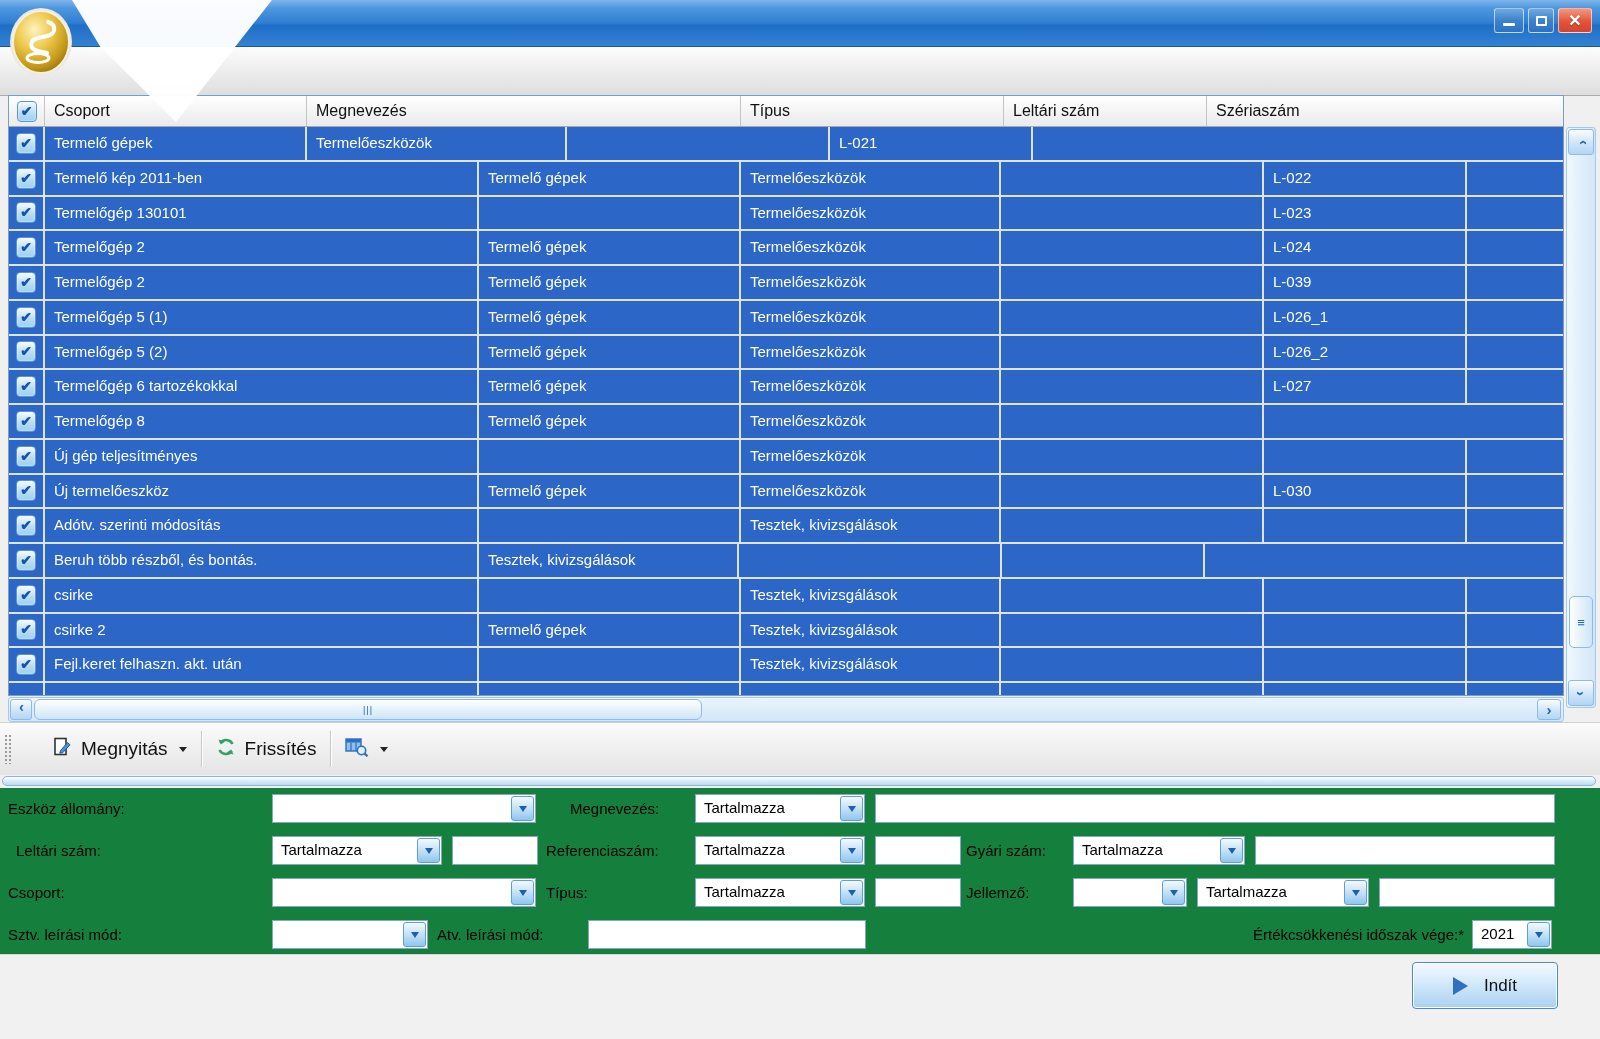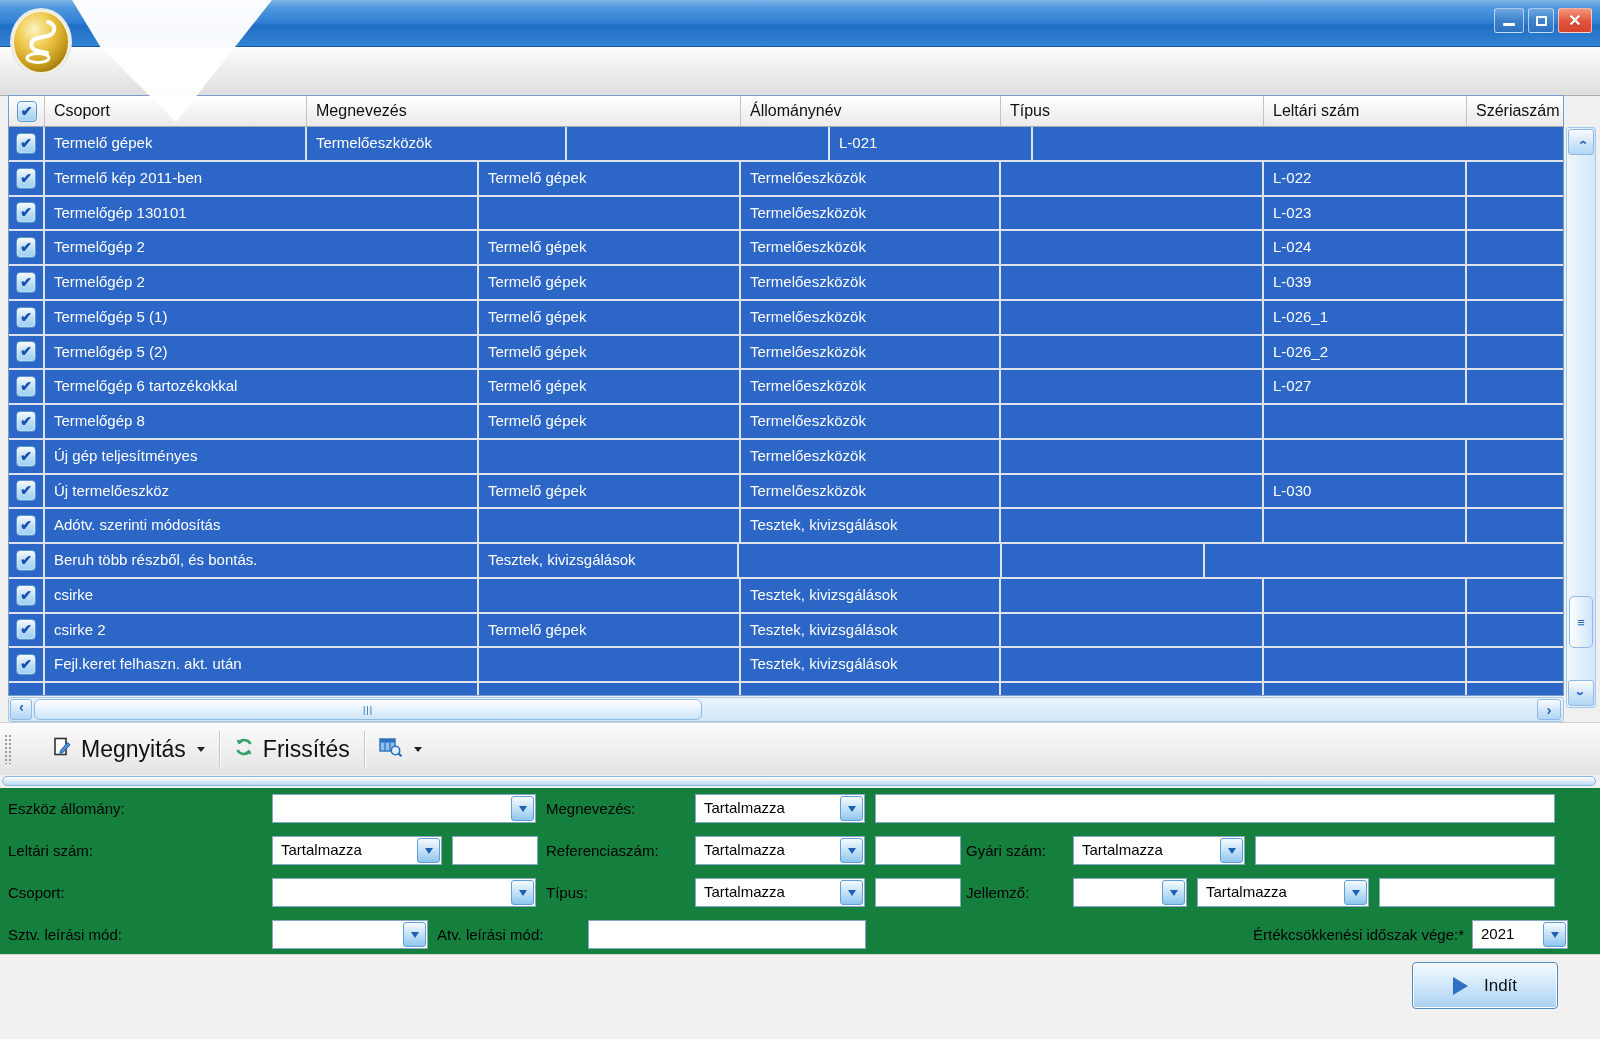--- a/index.html
+++ b/index.html
@@ -69,21 +69,21 @@
   .hthumb{position:absolute;left:25px;top:1px;width:668px;height:21px;border-radius:6px;
     background:linear-gradient(#ffffff,#cde5f8);border:1px solid #8fb9e6;box-sizing:border-box;
     color:#2265b8;font-size:9px;letter-spacing:1px;display:flex;align-items:center;justify-content:center}
   
   .toolbar{position:absolute;left:0;top:722px;width:1600px;height:52px;
     background:linear-gradient(#fbfbfb,#e4e4e4);border-top:1px solid #d0d0d0;
     display:flex;align-items:center;z-index:1}
   .grip{width:8px;height:30px;margin-left:4px;
     background-image:radial-gradient(#9a9a9a 1.1px,transparent 1.2px);background-size:4px 4px}
   .tbtn{display:inline-flex;align-items:center;gap:9px;height:38px;padding:0 14px;
-    font-size:23px;color:#111;border-radius:3px}
+    font-size:19px;color:#111;border-radius:3px}
   .tsep{width:1px;height:36px;background:#c6c6c6;box-shadow:1px 0 0 #fff}
   .caret{width:0;height:0;border-left:4px solid transparent;border-right:4px solid transparent;
     border-top:5px solid #222;margin-left:2px}
   .splitter{position:absolute;left:2px;top:776px;width:1594px;height:10px;border-radius:5px;
     background:linear-gradient(#ffffff,#badaf3);border:1px solid #8ab4e0;box-sizing:border-box;z-index:1}
   
   .filters{position:absolute;left:0;top:788px;width:1600px;height:166px;background:#15803d;z-index:1}
   .flabel{position:absolute;height:29px;line-height:29px;font-size:15px;color:#000;white-space:nowrap}
   .combo{position:absolute;height:29px;background:#fff;border:1px solid #86a7c4;
     box-sizing:border-box;display:flex}
@@ -140,21 +140,20 @@
 <div class="band"></div>
 
 <div class="grid">
   <div class="ghead">
     <div class="gcell ccell">
       <span class="cb">✔</span>
     </div>
 
   <div class="gcell c1">Csoport</div>
       <div class="gcell c0">Megnevezés</div>
-      <div class="gcell c2">Állománynév</div>
       <div class="gcell c3">Típus</div>
       <div class="gcell c4">Leltári szám</div>
       <div class="gcell c5">Szériaszám</div>
     </div>
   <div class="gbody">
       <div class="grow">
         <div class="gcell ccell">
           <span class="cb">✔</span>
         </div>
         <div class="gcell c1">Termelő gépek</div>
@@ -404,28 +403,28 @@
 
 <div class="splitter"></div>
 
 <div class="filters">
 
   <div class="flabel" style="left:8px;top:6px">Eszköz állomány:</div>
   <div class="combo" style="left:272px;top:6px;width:264px">
     <span class="cval"></span>
     <span class="cbtn"></span>
   </div>
-  <div class="flabel" style="left:546px;top:6px">Megnevezés:</div>
+  <div class="flabel" style="left:570px;top:6px">Megnevezés:</div>
   <div class="combo" style="left:695px;top:6px;width:170px">
     <span class="cval">Tartalmazza</span>
     <span class="cbtn"></span>
   </div>
   <input class="tinput" style="left: 875px; top: 6px; width: 680px;" value="">
 
-  <div class="flabel" style="left:8px;top:48px">Leltári szám:</div>
+  <div class="flabel" style="left:16px;top:48px">Leltári szám:</div>
   <div class="combo" style="left:272px;top:48px;width:170px">
     <span class="cval">Tartalmazza</span>
     <span class="cbtn"></span>
   </div>
   <input class="tinput" style="left: 452px; top: 48px; width: 86px;" value="">
   <div class="flabel" style="left:546px;top:48px">Referenciaszám:</div>
   <div class="combo" style="left:695px;top:48px;width:170px">
     <span class="cval">Tartalmazza</span>
     <span class="cbtn"></span>
   </div>
@@ -460,21 +459,21 @@
   <input class="tinput" style="left: 1379px; top: 90px; width: 176px;" value="">
 
   <div class="flabel" style="left:8px;top:132px">Sztv. leírási mód:</div>
   <div class="combo" style="left:272px;top:132px;width:156px">
     <span class="cval"></span>
     <span class="cbtn"></span>
   </div>
   <div class="flabel" style="left:437px;top:132px">Atv. leírási mód:</div>
   <input class="tinput" style="left: 588px; top: 132px; width: 278px;" value="">
   <div class="flabel" style="left:1200px;top:132px;width:264px;text-align:right">Értékcsökkenési időszak vége:*</div>
-  <div class="combo" style="left:1472px;top:132px;width:96px">
+  <div class="combo" style="left:1472px;top:132px;width:80px">
     <span class="cval">2021</span>
     <span class="cbtn"></span>
   </div>
 </div>
 
 <div class="bsep"></div>
 <div class="bottom"></div>
 <div class="indit">
   <span class="play"></span>
   <span>Indít</span>

